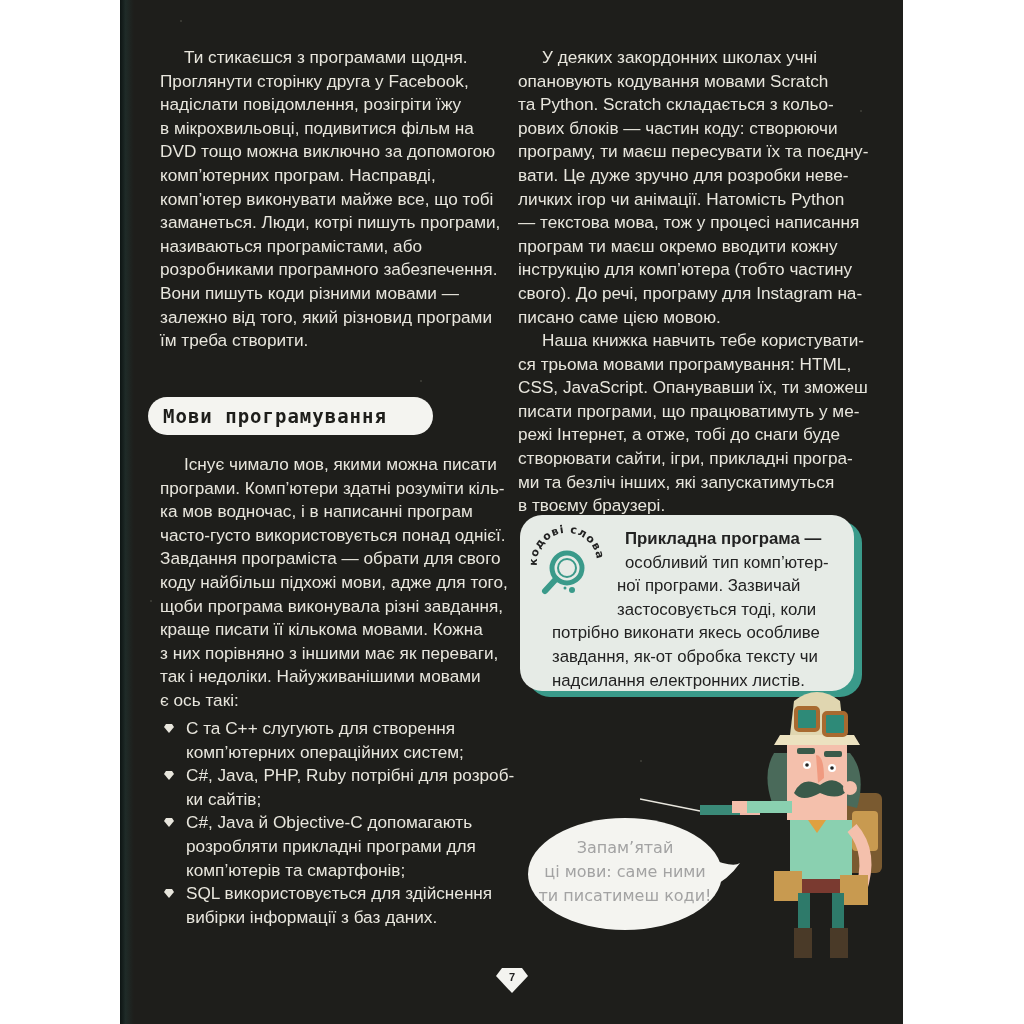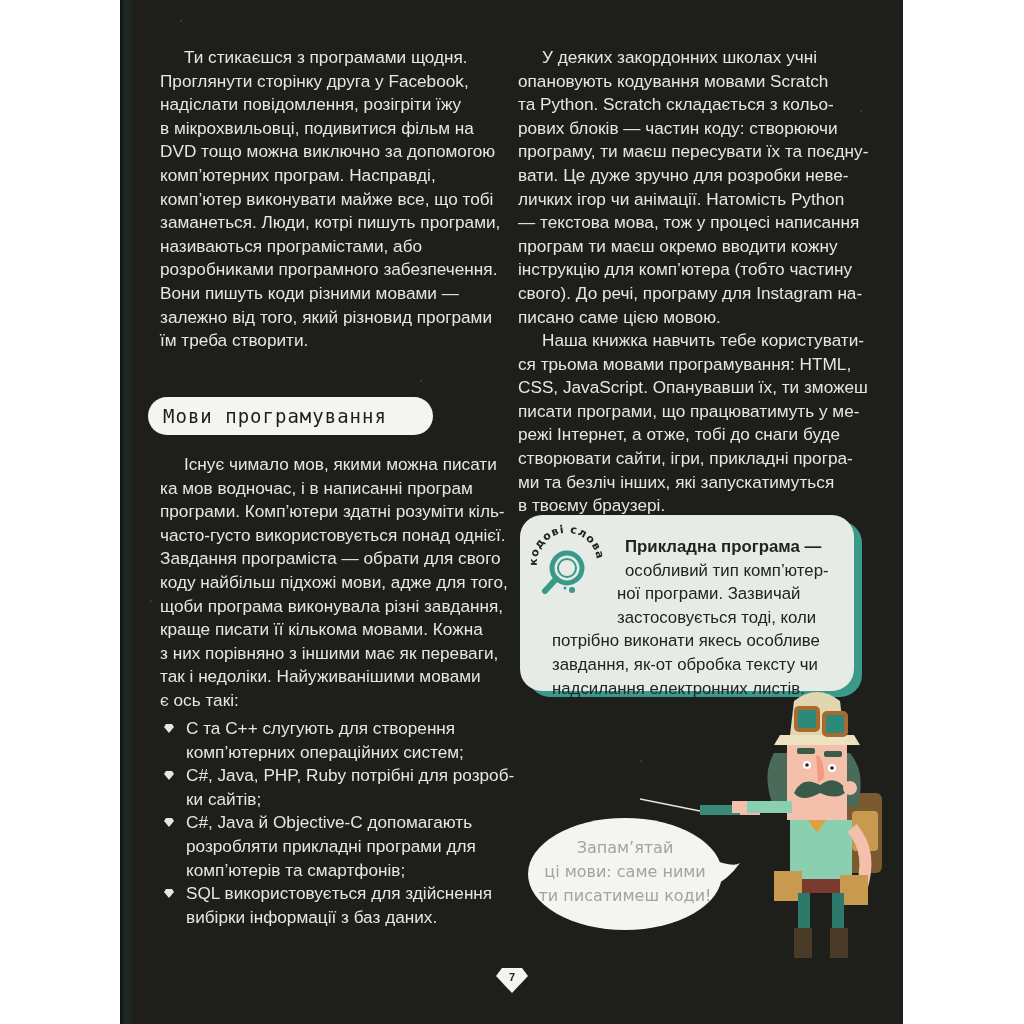--- a/index.html
+++ b/index.html
@@ -5,28 +5,28 @@
   html, body { margin:0; padding:0; }
   body { width:1024px; height:1024px; background:#ffffff; position:relative; overflow:hidden; font-family:"Liberation Sans", sans-serif; }
   .page { position:absolute; left:120px; top:0; width:783px; height:1024px; background:#1e1e1b; overflow:hidden; }
   .page::before { content:""; position:absolute; left:0; top:0; width:14px; height:100%; background:linear-gradient(90deg,#0d1413,#1f2b28 40%,#1e1e1b); }
   .speck { position:absolute; width:2px; height:2px; background:#5a5a52; border-radius:50%; opacity:.6; }
   .col { position:absolute; color:#e8e6dd; font-size:17.2px; line-height:23.6px; }
   .left { left:40px; width:340px; }
   .right { left:398px; width:340px; }
   .line { display:block; white-space:nowrap; }
   .heading-pill { position:absolute; left:28px; top:397px; width:285px; height:38px; background:#f4f4f0; border-radius:20px; display:flex; align-items:center; padding-left:15px; box-sizing:border-box; }
-  .heading-pill span { font-family:"DejaVu Sans Mono", monospace; font-weight:normal; font-size:19px; color:#1e1e1b; letter-spacing:1px; }
+  .heading-pill span { font-family:"DejaVu Sans Mono", monospace; font-weight:bold; font-size:19px; color:#1e1e1b; letter-spacing:1px; }
   ul.bullets { list-style:none; padding:0; margin:0; }
   ul.bullets li { position:relative; padding-left:26px; }
   .bullet-icon { position:absolute; left:4px; top:6px; width:10px; height:10px; }
   .callout { position:absolute; left:400px; top:515px; width:340px; height:180px; }
   .callout-shadow { position:absolute; left:8px; top:6px; width:334px; height:176px; background:#3a9a8a; border-radius:22px; }
   .callout-box { position:absolute; left:0; top:0; width:334px; height:176px; background:#e6ebe6; border-radius:22px; }
-  .callout-text { position:absolute; left:12px; top:20px; width:316px; color:#222; font-size:16.8px; line-height:23.6px; }
+  .callout-text { position:absolute; left:12px; top:12px; width:316px; color:#222; font-size:16.8px; line-height:23.6px; }
   .callout-text .line { white-space:nowrap; }
   .term { font-weight:bold; }
   .mag { position:absolute; left:5px; top:5px; width:80px; height:80px; }
   .speech { position:absolute; left:408px; top:818px; width:194px; height:112px; }
   .speech-text { position:absolute; left:0; top:18px; width:194px; text-align:center; font-family:"DejaVu Sans", sans-serif; font-size:16px; line-height:24px; color:#a3a3a3; }
   .character { position:absolute; left:612px; top:683px; width:160px; height:280px; }
   .page-num { position:absolute; left:375px; top:966px; width:34px; height:28px; }
   .page-num span { position:absolute; left:0; top:5px; width:34px; text-align:center; font-size:11px; color:#222; font-weight:bold; }
   .pointer { position:absolute; left:520px; top:797px; width:120px; height:20px; }
 </style>
@@ -56,22 +56,22 @@
     <span class="line">залежно від того, який різновид програми</span>
     <span class="line">їм треба створити.</span>
   </div>
 
   <div class="heading-pill">
     <span>Мови програмування</span>
   </div>
 
   <div class="col left" style="top:453px;">
     <span class="line" style="padding-left:24px">Існує чимало мов, якими можна писати</span>
+    <span class="line">програми. Комп’ютери здатні розуміти кіль-</span>
     <span class="line">ка мов водночас, і в написанні програм</span>
-    <span class="line">програми. Комп’ютери здатні розуміти кіль-</span>
     <span class="line">часто-густо використовується понад однієї.</span>
     <span class="line">Завдання програміста — обрати для свого</span>
     <span class="line">коду найбільш підхожі мови, адже для того,</span>
     <span class="line">щоби програма виконувала різні завдання,</span>
     <span class="line">краще писати її кількома мовами. Кожна</span>
     <span class="line">з них порівняно з іншими має як переваги,</span>
     <span class="line">так і недоліки. Найуживанішими мовами</span>
     <span class="line">є ось такі:</span>
   </div>
 

